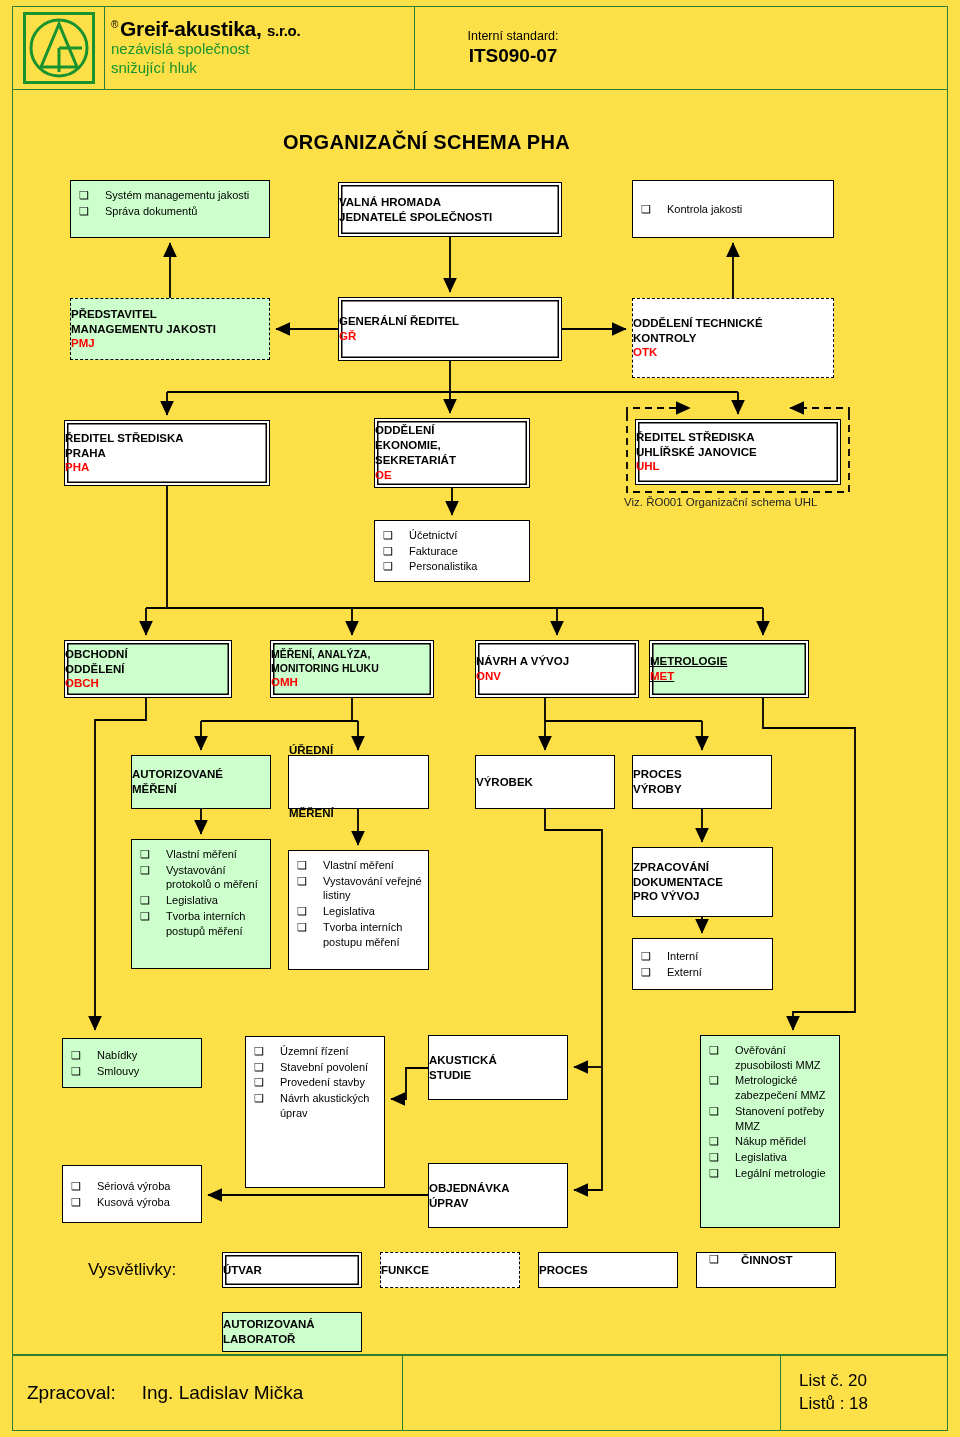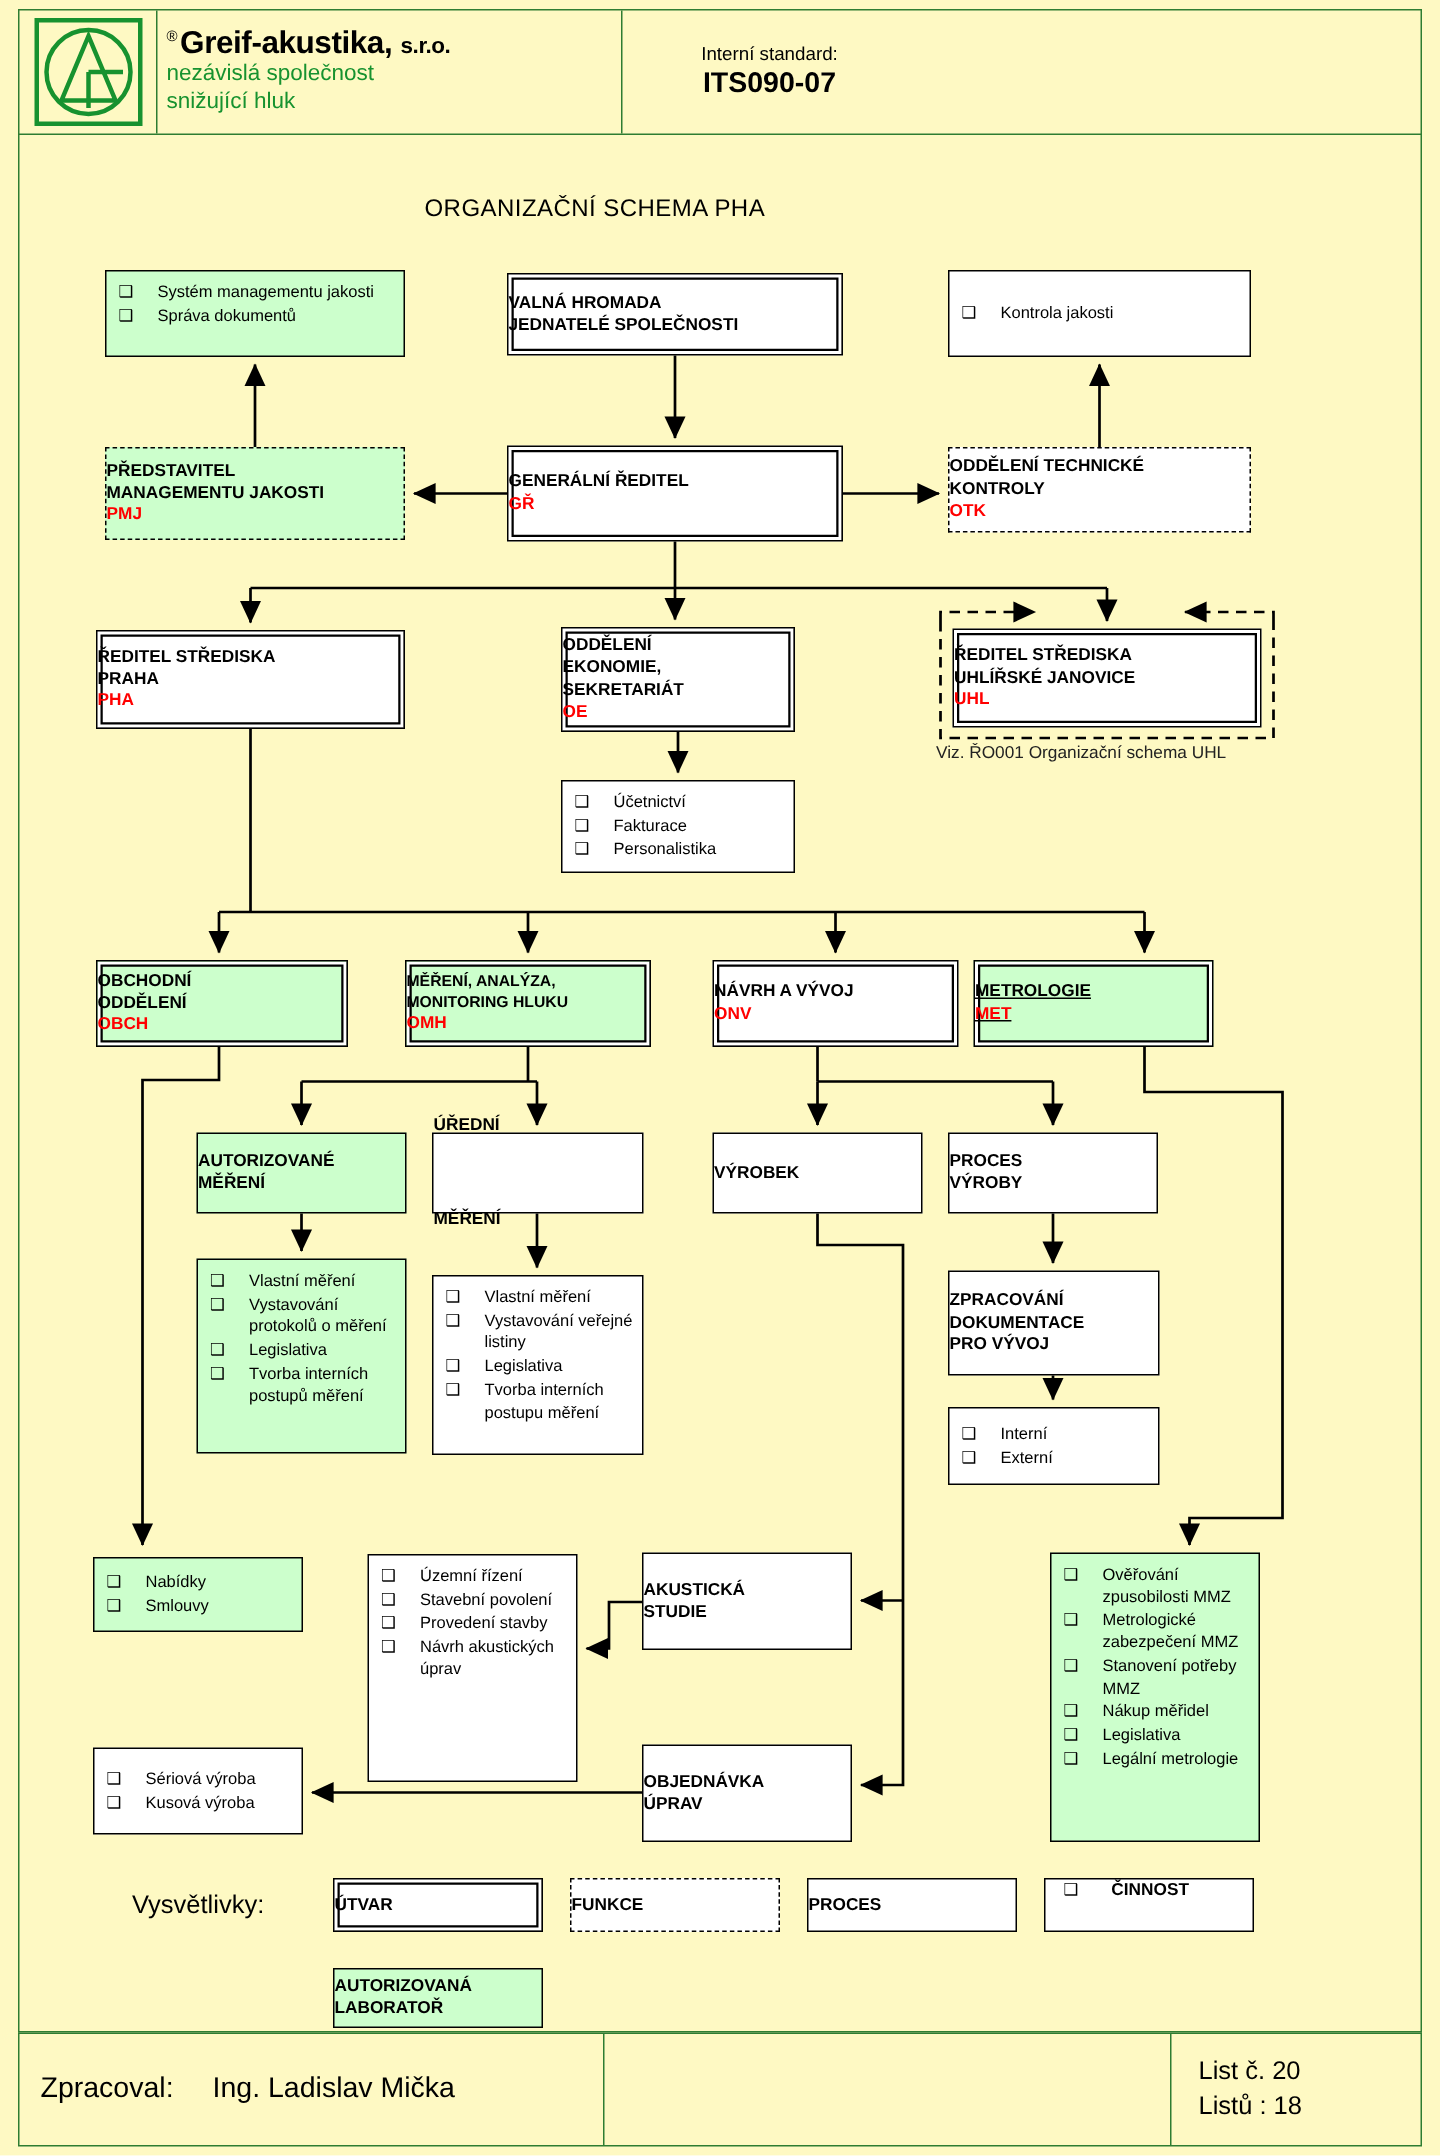--- a/index.html
+++ b/index.html
@@ -1,17 +1,17 @@
 <!DOCTYPE html>
 <html><head>
 <meta charset="utf-8">
 <style>
   html,body{margin:0;padding:0;background:#fff;}
   body{font-family:"Liberation Sans",sans-serif;color:#000;}
-  #page{position:relative;width:960px;height:1437px;overflow:hidden;background:#fef9c3;}
+  #page{position:relative;width:960px;height:1437px;overflow:hidden;background:#fde047;}
 
   
   .hdr{position:absolute;left:12px;top:6px;width:936px;height:84px;border:1px solid #2e7d32;display:flex;box-sizing:border-box;}
   .hdr-cell{border-right:1px solid #2e7d32;box-sizing:border-box;display:flex;align-items:center;justify-content:center;}
   .hdr-logo{width:92px;flex:0 0 92px;}
   .hdr-name{flex:0 0 310px;flex-direction:column;align-items:flex-start;justify-content:center;padding-left:6px;}
   .hdr-title{flex:1 1 auto;flex-direction:column;}
   .hdr-std{flex:0 0 196px;flex-direction:column;border-right:none;}
   .logo-box{width:72px;height:72px;border:3px solid #17922f;box-sizing:border-box;position:relative;}
   .logo-box svg{display:block;}
@@ -36,21 +36,21 @@
   .bx.dashdot{border:1.6px dashed #000;}
   .bx.green{background:#ccffcc;}
   .bx.list{align-items:flex-start;justify-content:flex-start;text-align:left;padding:7px 6px 6px 8px;}
   .ttl{font-size:11.5px;font-weight:bold;line-height:1.28;}
   .ttl.sm{font-size:10.5px;}
   .code{font-size:11.5px;font-weight:bold;color:#ff0000;line-height:1.3;}
   .li{display:flex;align-items:flex-start;font-size:11px;line-height:1.34;margin-bottom:1px;}
   .li .bullet{flex:0 0 26px;font-size:11px;line-height:1.34;}
   .li .txt{flex:1 1 auto;}
   .note{position:absolute;font-size:11.5px;color:#222;white-space:nowrap;}
-  .pgtitle{position:absolute;font-size:16px;font-weight:normal;letter-spacing:.3px;}
+  .pgtitle{position:absolute;font-size:20px;font-weight:bold;letter-spacing:.3px;}
   .legend-label{position:absolute;font-size:17px;}
 
   
   #wires{position:absolute;left:0;top:0;width:960px;height:1437px;pointer-events:none;}
 
   
   .ftr{position:absolute;left:12px;top:1355px;width:936px;height:76px;border:1px solid #2e7d32;box-sizing:border-box;display:flex;}
   .ftr-c{border-right:1px solid #2e7d32;box-sizing:border-box;display:flex;align-items:center;}
   .ftr-a{flex:0 0 390px;padding-left:14px;font-size:19px;}
   .ftr-a .lab{margin-right:26px;}
@@ -117,21 +117,21 @@
       <div class="ttl">PŘEDSTAVITEL</div>
       <div class="ttl">MANAGEMENTU JAKOSTI</div>
       <div class="code">PMJ</div>
     </div>
 
     <div class="bx dbl" style="left:338px;top:297px;width:224px;height:64px;">
       <div class="ttl">GENERÁLNÍ ŘEDITEL</div>
       <div class="code">GŘ</div>
     </div>
 
-    <div class="bx dashdot" style="left:632px;top:298px;width:202px;height:57px;">
+    <div class="bx dashdot" style="left:632px;top:298px;width:202px;height:80px;">
       <div class="ttl">ODDĚLENÍ TECHNICKÉ</div>
       <div class="ttl">KONTROLY</div>
       <div class="code">OTK</div>
     </div>
 
     <div class="bx dbl" style="left:64px;top:420px;width:206px;height:66px;">
       <div class="ttl">ŘEDITEL STŘEDISKA</div>
       <div class="ttl">PRAHA</div>
       <div class="code">PHA</div>
     </div>

